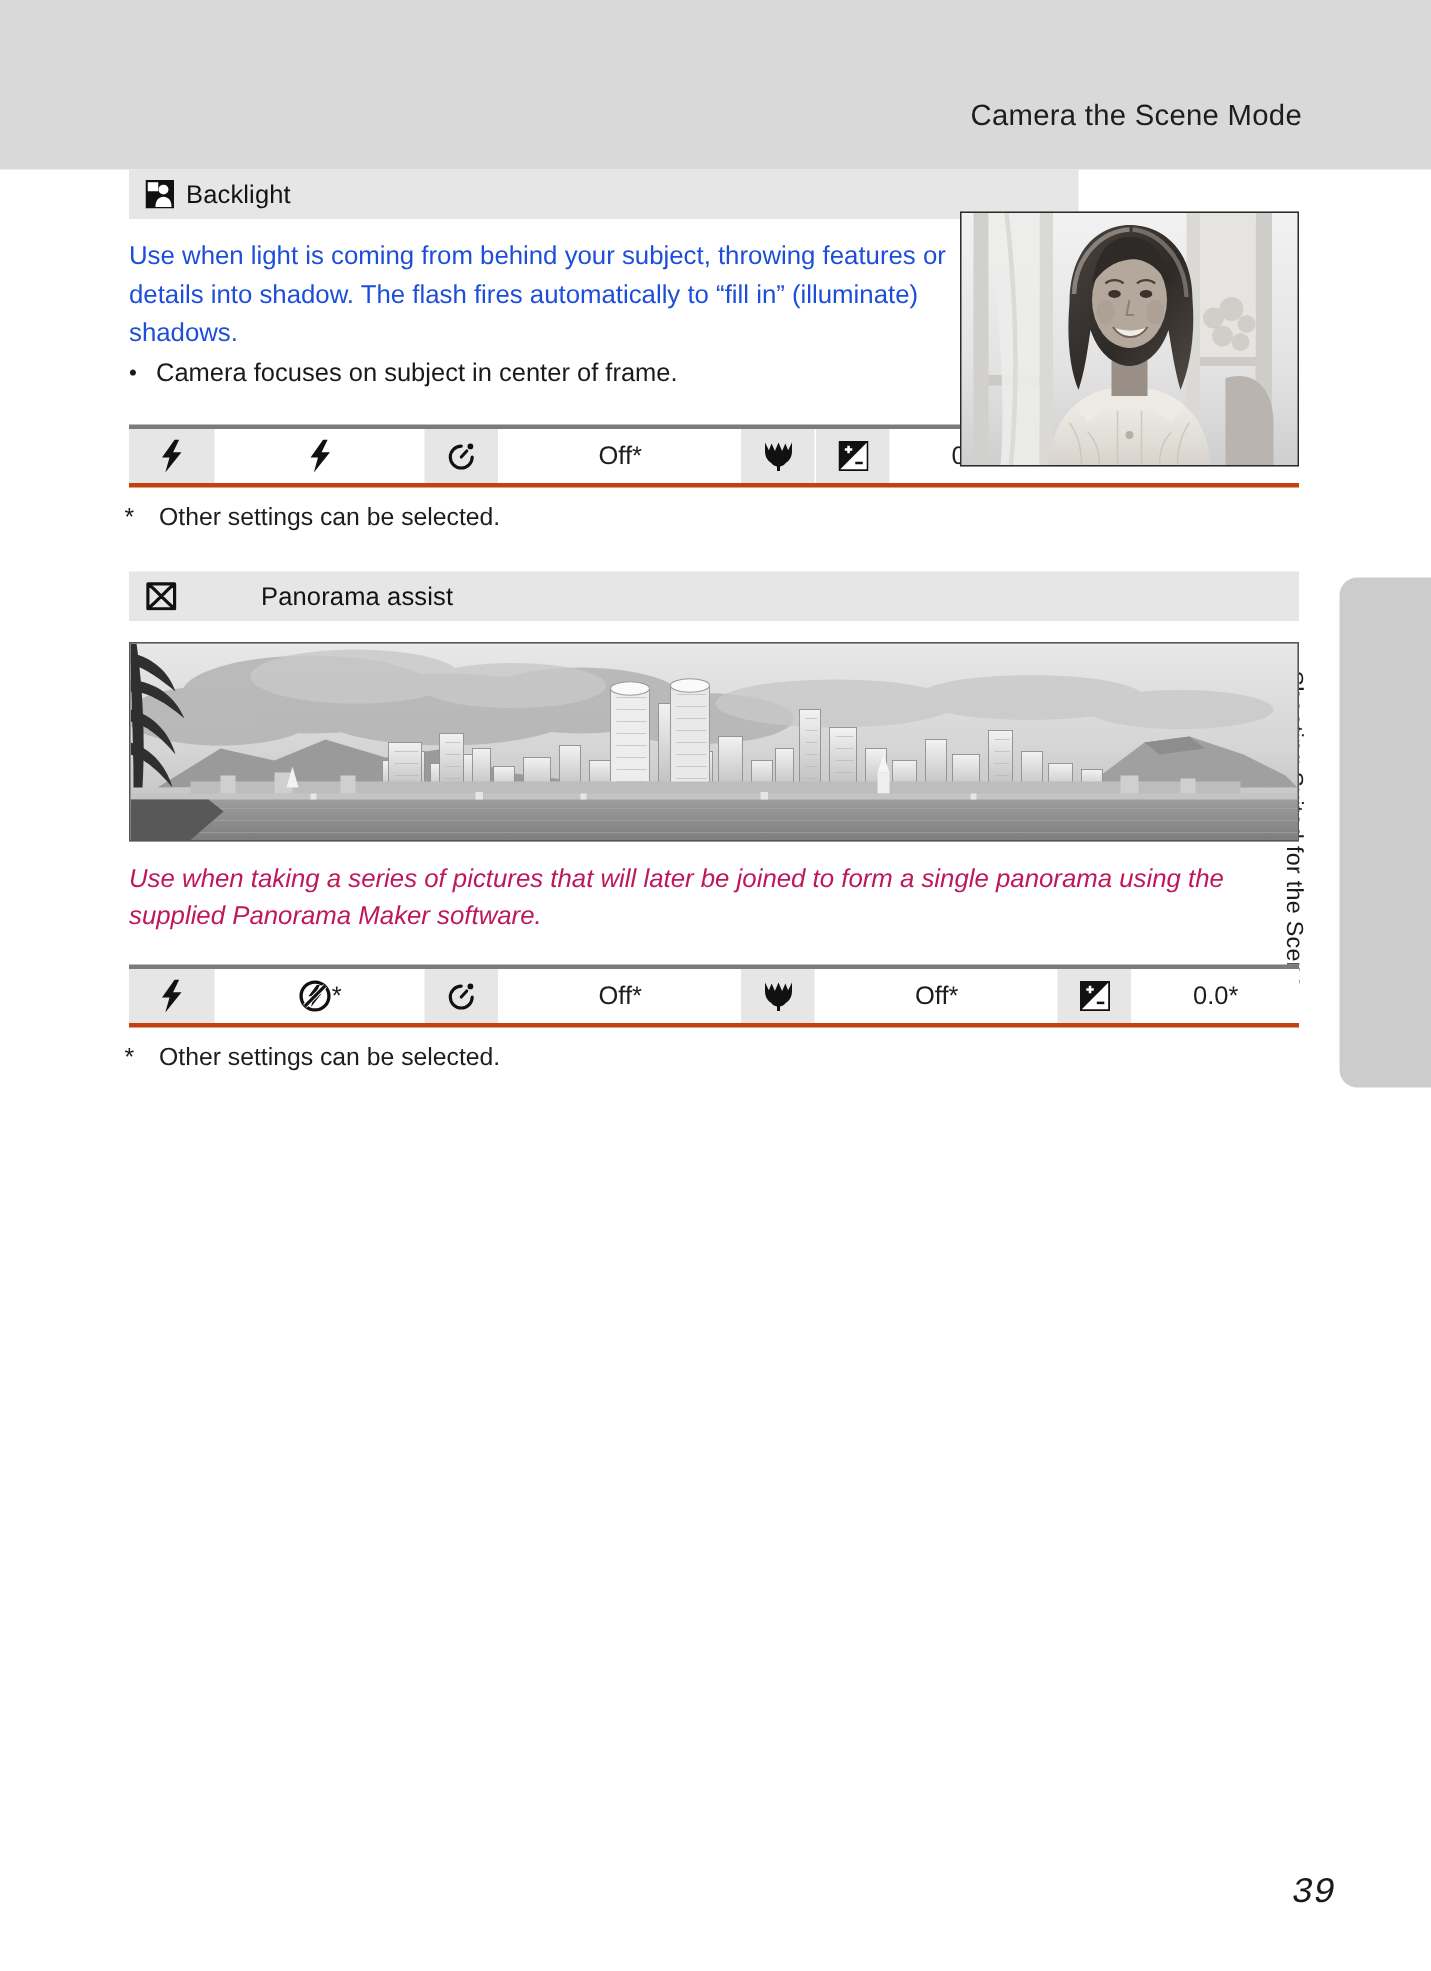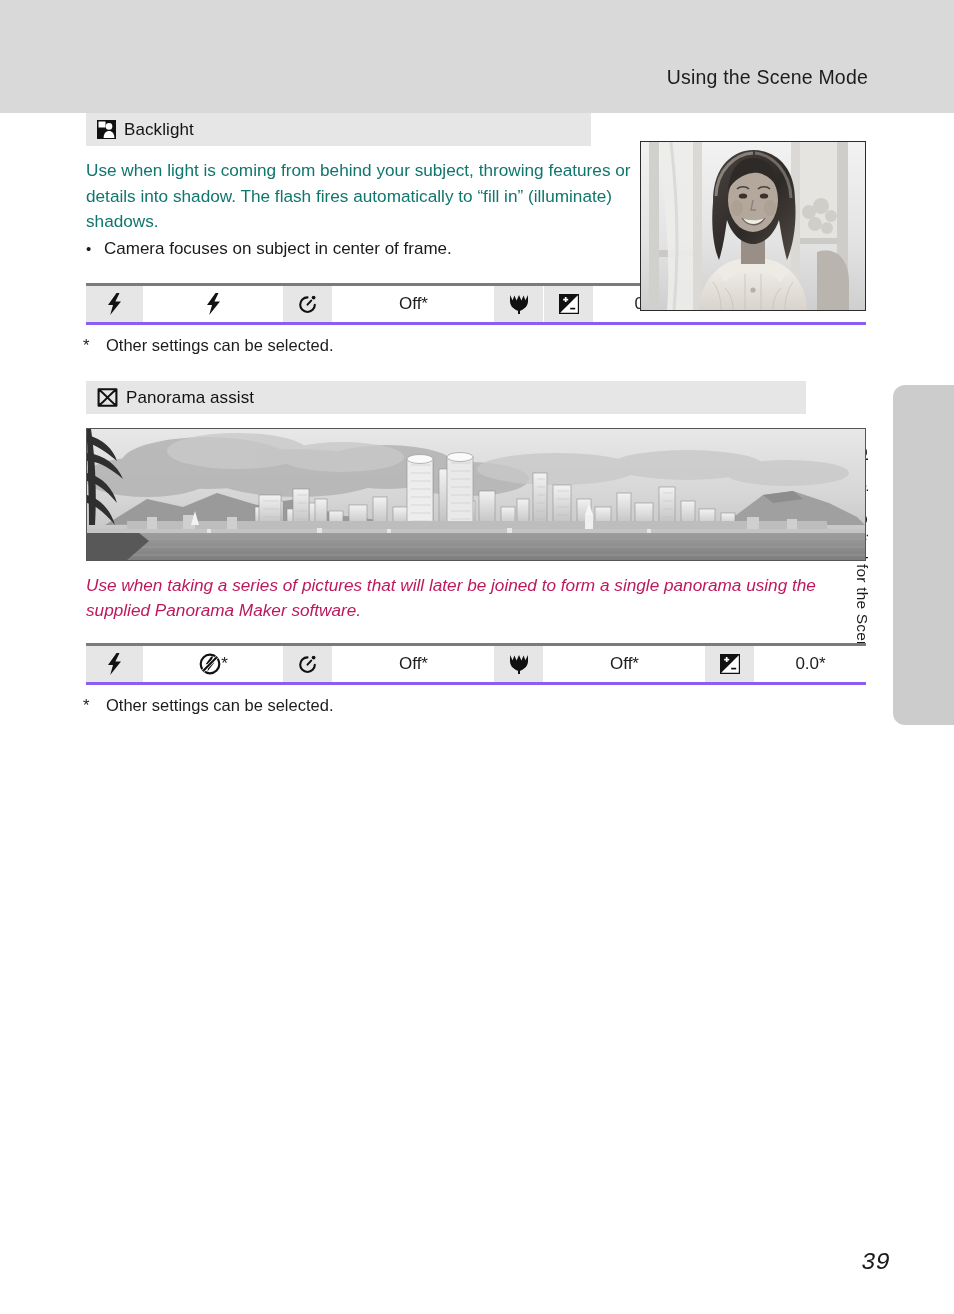--- a/index.html
+++ b/index.html
@@ -62,21 +62,21 @@
 
   
   .ico-backlight { width: 19px; height: 19px; }
   .ico-panorama  { width: 21px; height: 19px; }
 
   
   .body-col {
     width: 545px;
     font-size: 17.2px;
     line-height: 25.5px;
-    color: #0f766e;
+    color: #1d4ed8;
     margin-top: 12px;
   }
   .body-wide {
     width: 780px;
     font-size: 17.2px;
     line-height: 25px;
     color: #be185d;
     font-style: italic;
   }
   .bullet-row {
@@ -112,21 +112,21 @@
     box-sizing: border-box;
     overflow: hidden;
     background: #b9b9b9;
     margin-top: 14px;
   }
 
   
   .settings-table {
     width: 780px;
     border-top: 3px solid #7b7b7b;
-    border-bottom: 3px solid #8b5cf6;
+    border-bottom: 3px solid #c2410c;
     display: flex;
     height: 36px;
     box-sizing: content-box;
     background: #ffffff;
   }
   .cell-icon {
     background: #e6e6e6;
     display: flex;
     align-items: center;
     justify-content: center;
@@ -208,30 +208,30 @@
     font-style: italic;
     color: #1a1a1a;
     font-family: Liberation Mono, monospace;
     margin-left: 16px;
   }
 </style>
 </head>
 <body>
 
 <div class="header-band"></div>
-<div class="header-title">Using the Scene Mode</div>
+<div class="header-title">Camera the Scene Mode</div>
 
 <div class="thumb-tab"></div>
 <div class="thumb-tab-label">Shooting Suited for the Scene</div>
 
 <div class="content" style="position:absolute;">
 
   <div style="position:relative;">
 
-    <div class="section-bar" style="width:505px;">
+    <div class="section-bar" style="width:633px;">
       <span class="ico ico-backlight">
         <svg width="19" height="19" viewBox="0 0 19 19" xmlns="http://www.w3.org/2000/svg">
           <rect x="0" y="0" width="19" height="19" fill="#111"></rect>
           <rect x="1.5" y="1.5" width="7" height="6" fill="#fff"></rect>
           <circle cx="12" cy="6.4" r="3.3" fill="#fff"></circle>
           <path d="M6.6 18 C6.6 13.4 9 11.1 12 11.1 C15 11.1 17.4 13.4 17.4 18 Z" fill="#fff"></path>
         </svg>
       </span>
       <span class="sec-label">Backlight</span>
     </div>
@@ -384,21 +384,21 @@
     <div class="footnote">
       <span class="fn-mark">*</span>
       <span>Other settings can be selected.</span>
     </div>
   </div>
 
   <div class="gap-after-table"></div>
 
   <div style="position:relative;">
 
-    <div class="section-bar" style="width:720px;">
+    <div class="section-bar" style="width:780px;gap:48px;">
       <span class="ico ico-panorama">
         <svg width="21" height="19" viewBox="0 0 21 19" xmlns="http://www.w3.org/2000/svg">
           <path d="M1.6 1.2 L19.4 1.2 L19.4 17.8 L1.6 17.8 Z
                    M1.6 1.2 C6.5 5.2 8.6 7.6 10.5 9.5 C12.4 7.6 14.5 5.2 19.4 1.2
                    M1.6 17.8 C6.5 13.8 8.6 11.4 10.5 9.5 C12.4 11.4 14.5 13.8 19.4 17.8" stroke="#111" stroke-width="2.1" fill="none" stroke-linejoin="round"></path>
         </svg>
       </span>
       <span class="sec-label">Panorama assist</span>
     </div>
 

